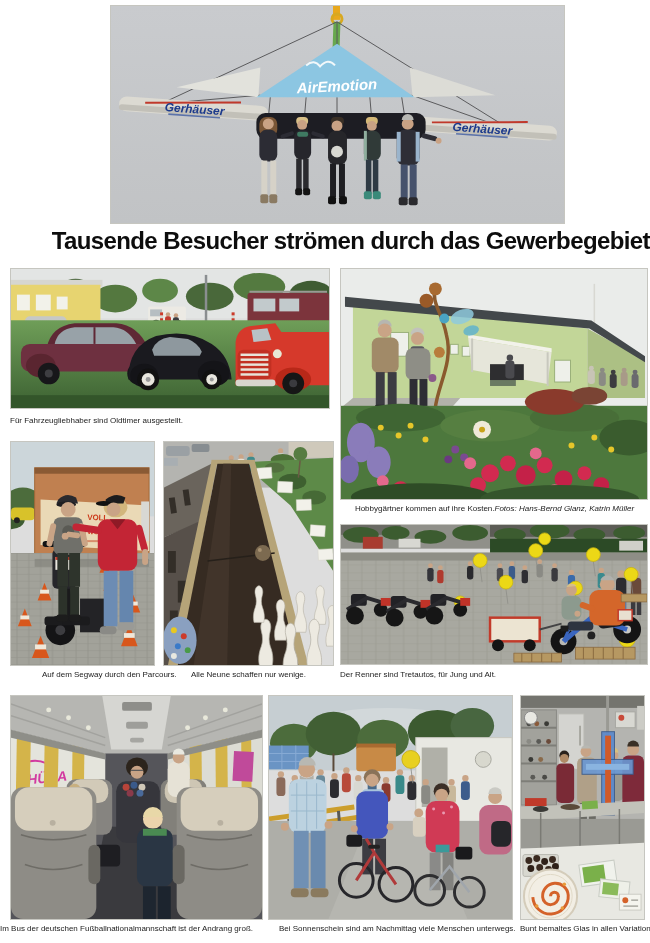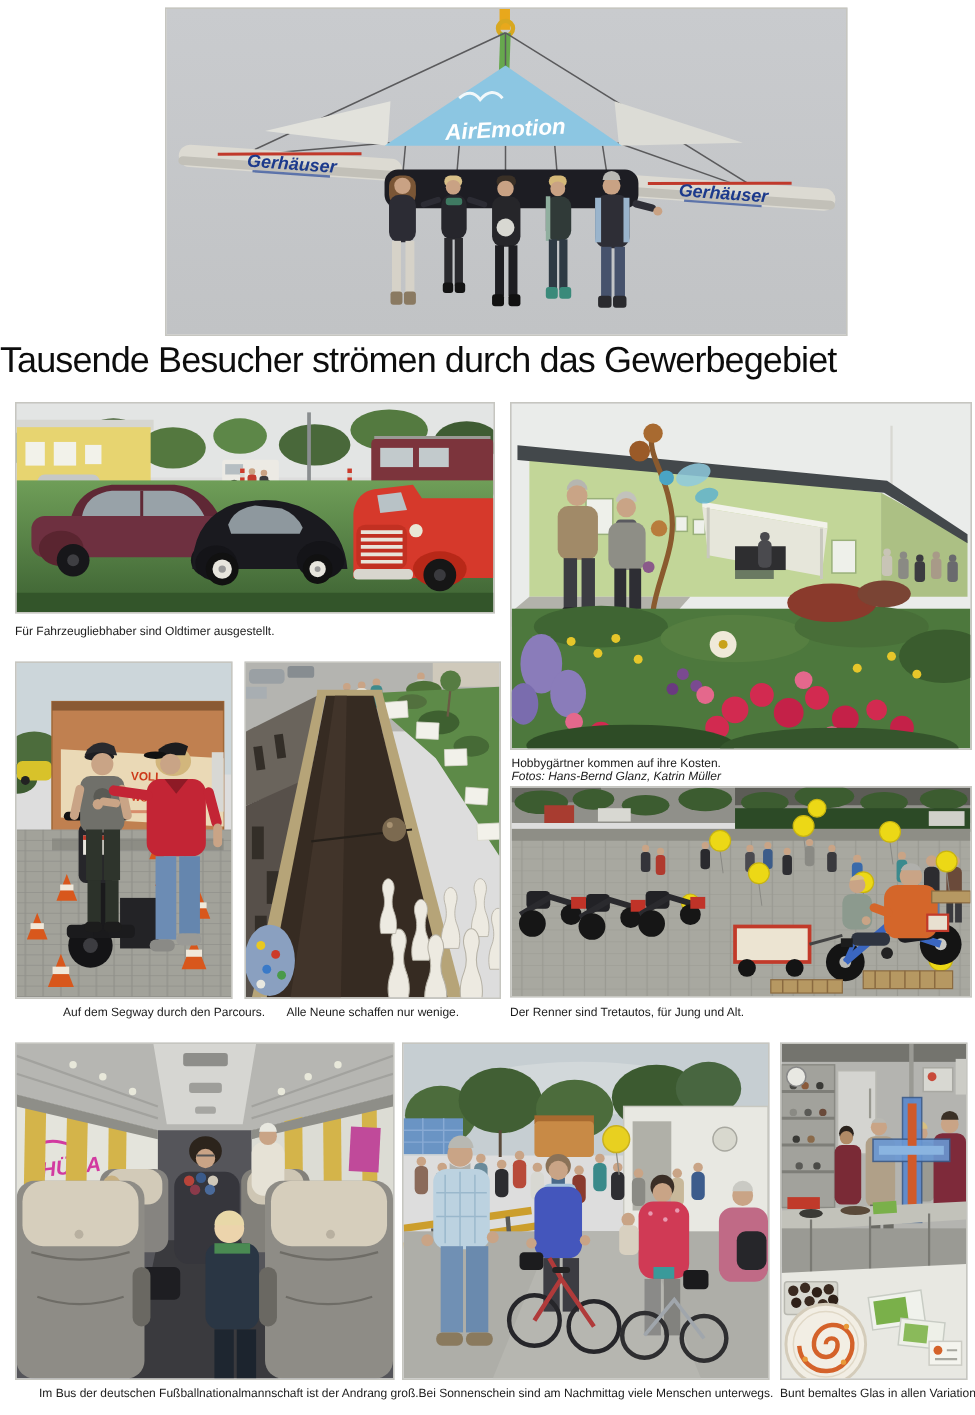--- a/index.html
+++ b/index.html
@@ -1,26 +1,26 @@
 <!DOCTYPE html>
 <html><head>
 <meta charset="utf-8">
 <style>
   html,body{margin:0;padding:0;background:#ffffff;}
   .page{position:relative;width:650px;height:943px;background:#fff;overflow:hidden;
         font-family:"Liberation Sans",sans-serif;}
   .photo{position:absolute;border:1px solid #c6c6c0;box-sizing:border-box;overflow:hidden;background:#ddd;margin:0;}
   .photo svg{display:block;width:100%;height:100%;}
   .photo text{font-family:"Liberation Sans",sans-serif;}
-  .headline{position:absolute;left:0;right:0;top:227px;margin:0;text-align:left;
-            font-size:24px;font-weight:normal;letter-spacing:-0.6px;color:#0d0d0d;white-space:nowrap;}
+  .headline{position:absolute;left:0;right:0;top:227px;margin:0;text-align:right;
+            font-size:24px;font-weight:bold;letter-spacing:-0.6px;color:#0d0d0d;white-space:nowrap;}
   .cap{position:absolute;font-size:8px;color:#1b1b1b;white-space:nowrap;margin:0;}
   .lead-cap{position:absolute;left:573px;top:157px;width:77px;font-size:7.6px;line-height:1.26;
             text-align:justify;color:#222;white-space:normal;margin:0;}
-  .cap-row{position:absolute;display:flex;justify-content:center;margin:0;flex-direction:column;}
+  .cap-row{position:absolute;display:flex;justify-content:center;margin:0;}
 </style>
 </head>
 <body>
 
 <div class="page">
 
   <figure class="photo" style="left:110px;top:5px;width:455px;height:219px;">
     <svg viewBox="0 0 455 219" preserveAspectRatio="none">
       <defs>
         <linearGradient id="ld-sky" x1="0" y1="0" x2="0" y2="1">
@@ -789,21 +789,21 @@
         <path d="M10,140 q32,10 66,0 M14,170 q28,10 58,0" stroke="#6e6c66" stroke-width="1.5" fill="none"></path>
         <rect x="78" y="150" width="12" height="40" rx="6" fill="#6a6862"></rect>
         <rect x="167" y="92" width="86" height="133" rx="12" fill="#8e8c86"></rect>
         <rect x="171" y="92" width="78" height="44" rx="14" fill="#d6cebc"></rect>
         <circle cx="211" cy="128" r="3" fill="#b8b0a0"></circle>
         <path d="M177,140 q32,10 66,0 M181,170 q28,10 58,0" stroke="#6e6c66" stroke-width="1.5" fill="none"></path>
         <rect x="163" y="150" width="12" height="40" rx="6" fill="#6a6862"></rect>
       </g>
     </svg>
   </figure>
-  <p class="cap" style="left:26px;top:924px;">Im Bus der deutschen Fußballnationalmannschaft ist der Andrang groß.</p>
+  <p class="cap" style="left:0;top:924px;">Im Bus der deutschen Fußballnationalmannschaft ist der Andrang groß.</p>
 
   <figure class="photo" style="left:268px;top:695px;width:245px;height:225px;">
     <svg viewBox="0 0 245 225" preserveAspectRatio="none">
       <rect width="245" height="75" fill="#c6ced2"></rect>
       <ellipse cx="120" cy="30" rx="80" ry="18" fill="#d2d8da"></ellipse>
       <g>
         <ellipse cx="25" cy="48" rx="24" ry="20" fill="#4c6c3c"></ellipse>
           <ellipse cx="65" cy="38" rx="28" ry="22" fill="#415f34"></ellipse>
         <ellipse cx="115" cy="44" rx="26" ry="20" fill="#4c6c3c"></ellipse>
           <ellipse cx="170" cy="36" rx="30" ry="22" fill="#3c5a30"></ellipse>

